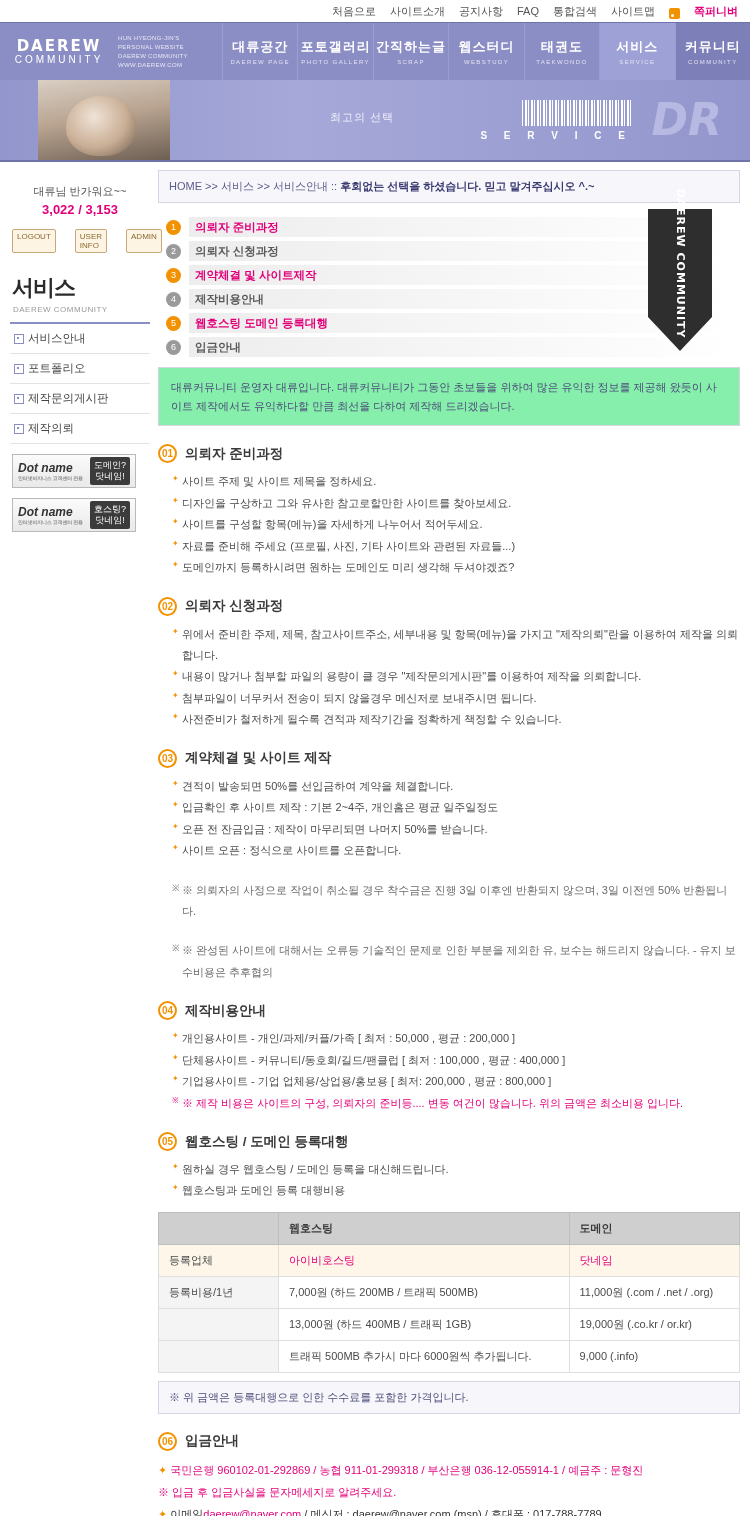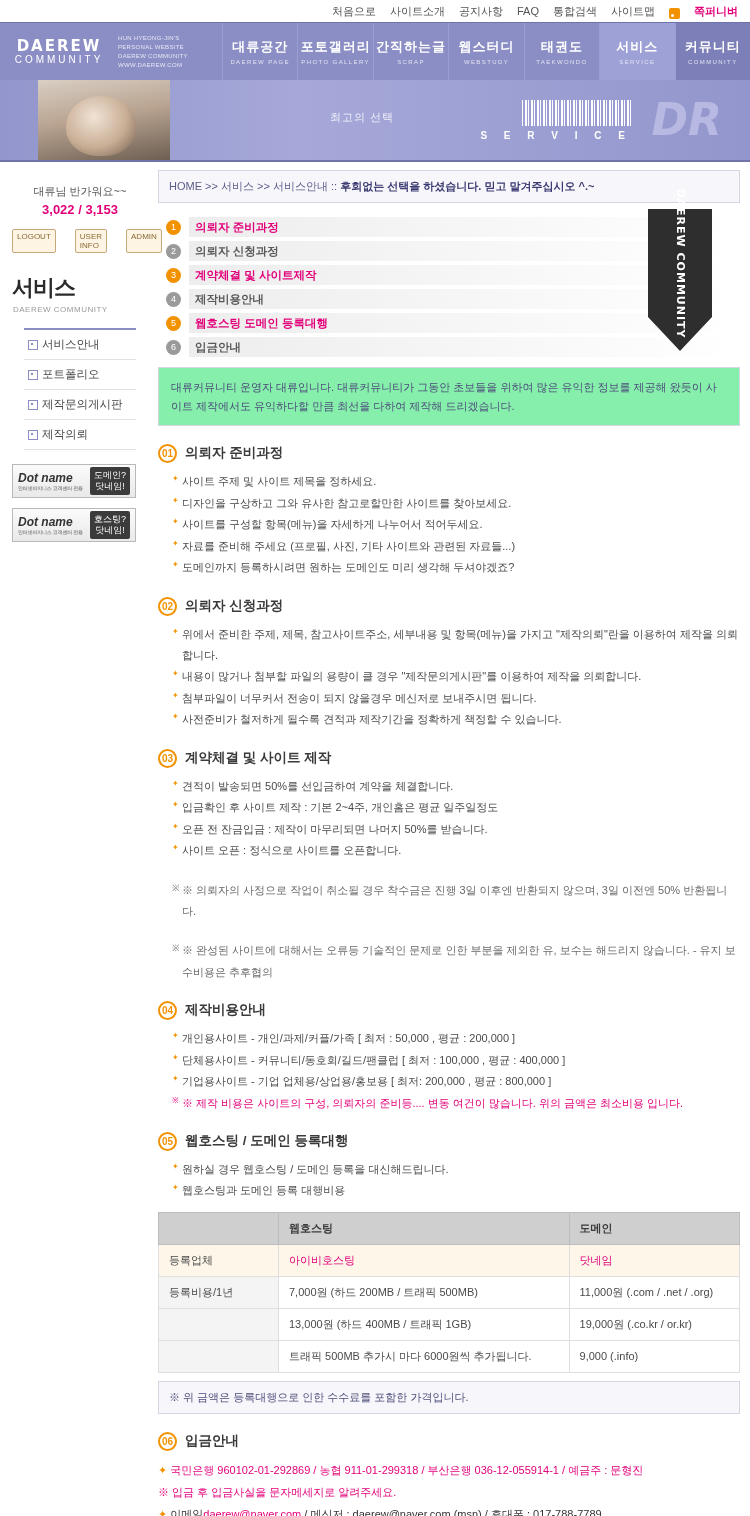--- a/index.html
+++ b/index.html
@@ -132,21 +132,21 @@
     border-bottom: 1px solid #e2e2e2; color: #444; position: relative; cursor: pointer;
   }
   .lnav li::before {
     content: ""; position: absolute; left: 4px; top: 10px;
     width: 8px; height: 8px; border: 1px solid #8b8ec4; background: #fff;
   }
   .lnav li::after {
     content: ""; position: absolute; left: 7px; top: 13px;
     width: 2px; height: 2px; background: #8b8ec4;
   }
-  .lnav { padding-left: 0; margin: 14px; }
+  .lnav { padding-left: 0; margin: 0; }
   .adbox {
     margin: 10px 0 0 2px; width: 124px; height: 34px;
     border: 1px solid #b9b9b9; background: linear-gradient(#fbfbfb,#e9e9e9);
     display: flex; align-items: center; justify-content: space-between;
     padding: 0 5px; cursor: pointer;
   }
   .adbox .dn { font-size: 12px; font-weight: bold; color: #333; font-style: italic; }
   .adbox .dn small { font-size: 5px; display:block; color:#888; font-style: normal; letter-spacing:-.2px;}
   .adbox .rt { font-size: 9px; color: #fff; background: #3b3b3b; border-radius: 2px; padding: 3px 4px; line-height: 1.25; text-align:center;}
 
@@ -194,21 +194,21 @@
   }
 
   .noticebox {
     border: 1px solid #d5d5e4; background: #86efac;
     padding: 10px 12px; font-size: 11px; line-height: 1.7; color: #4d4d7a;
     margin: 6px 0 18px 0;
   }
 
   
   .sec { margin-bottom: 18px; }
-  .sec-head { display: flex; margin-bottom: 8px; }
+  .sec-head { display: flex; align-items: center; margin-bottom: 8px; }
   .sec-no {
     width: 19px; height: 19px; border-radius: 50%; border: 2px solid #f39200;
     color: #f39200; font-size: 10px; font-weight: bold;
     display: flex; align-items: center; justify-content: center; margin-right: 8px;
   }
   .sec-title { font-size: 13.5px; font-weight: bold; color: #3a3a3a; }
   .sec ul { margin: 0; padding: 0 0 0 14px; list-style: none; }
   .sec li { font-size: 11px; line-height: 1.95; color: #4a4a4a; position: relative; padding-left: 10px; }
   .sec li::before {
     content: "✦"; position: absolute; left: 0; top: 0; color: #f39200; font-size: 8px;

